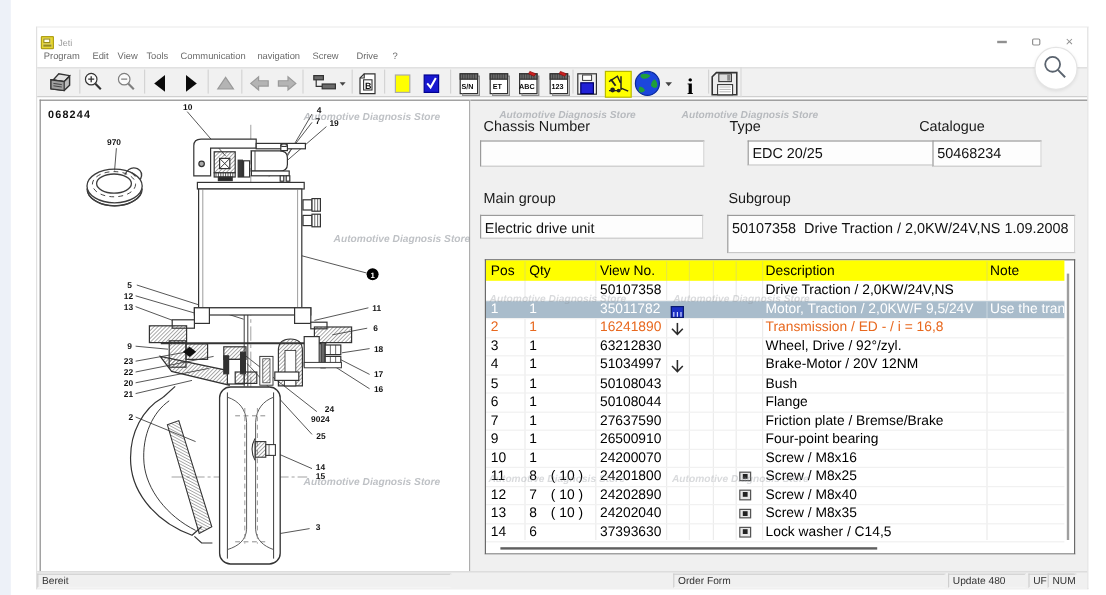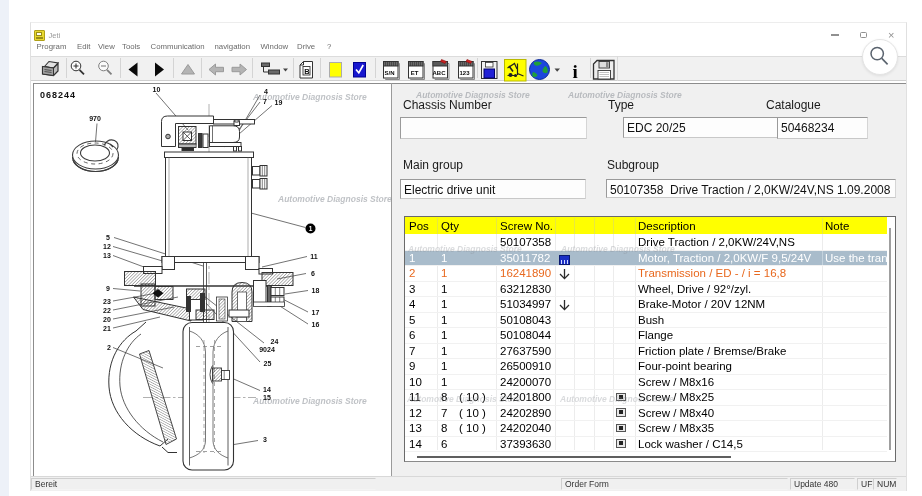--- a/index.html
+++ b/index.html
@@ -24,21 +24,21 @@
 <div class="abs" style="left:860px;top:31.5px;width:7px;height:6.8px;border:1.3px solid #909090;border-radius:1.5px"></div>
 <div class="abs" style="left:888px;top:28.5px;font-size:11px;color:#909090">×</div>
 
 <div class="abs" style="left:36px;top:42px;width:360px;height:9px;font-size:7.8px;color:#6a6a6a">
 <span class="abs" style="left:0.5px">Program</span>
     <span class="abs" style="left:41px">Edit</span>
     <span class="abs" style="left:62px">View</span>
     <span class="abs" style="left:86px">Tools</span>
     <span class="abs" style="left:114.5px">Communication</span>
     <span class="abs" style="left:178.5px">navigation</span>
-    <span class="abs" style="left:224.5px">Window</span>
+    <span class="abs" style="left:224.5px">Screw</span>
     <span class="abs" style="left:261px">Drive</span>
     <span class="abs" style="left:291px">?</span>
 </div>
 
 <div class="abs" style="left:31px;top:56px;width:875px;height:25px;background:#f1f1f1;border-top:1px solid #dcdcdc;border-bottom:1px solid #cfcfcf"></div>
 <div class="abs" style="left:617px;top:56px;width:1px;height:25px;background:#dadada"></div>
 <div class="sep" style="left:65.5px"></div>
 <div class="sep" style="left:120px"></div>
 <div class="sep" style="left:172.5px"></div>
 <div class="sep" style="left:200.5px"></div>
@@ -154,21 +154,21 @@
 <div class="lbl" style="left:403px;top:97.5px">Chassis Number</div>
 <div class="lbl" style="left:608px;top:97.5px">Type</div>
 <div class="lbl" style="left:766px;top:97.5px">Catalogue</div>
 <div class="lbl" style="left:403px;top:157.5px">Main group</div>
 <div class="lbl" style="left:607px;top:157.5px">Subgroup</div>
 
 <div class="inp" style="left:400px;top:116.5px;width:187px;height:22px"></div>
 <div class="inp" style="left:623px;top:116.5px;width:173px;height:21.5px">EDC 20/25</div>
 <div class="inp" style="left:777px;top:116.5px;width:91px;height:22px">50468234</div>
 <div class="inp" style="left:400px;top:179px;width:186px;height:20px">Electric drive unit</div>
-<div class="inp" style="left:606px;top:179px;width:290px;height:19px">50107358&nbsp;&nbsp;Drive Traction / 2,0KW/24V,NS 1.09.2008</div>
+<div class="inp" style="left:606px;top:179px;width:290px;height:32px">50107358&nbsp;&nbsp;Drive Traction / 2,0KW/24V,NS 1.09.2008</div>
 
 <div class="abs" style="left:404px;top:216px;width:492px;height:246px;background:#fff;border:1px solid #6a6a6a;border-bottom-color:#8a8a8a"></div>
 <div class="abs" style="left:405px;top:217px;width:482px;height:16.5px;background:#ffff00"></div>
 <div class="abs" style="left:437px;top:218px;width:1px;height:15.5px;background:#e8e840"></div>
 <div class="abs" style="left:437px;top:234px;width:1px;height:216px;background:#ececec"></div>
 <div class="abs" style="left:496px;top:218px;width:1px;height:15.5px;background:#e8e840"></div>
 <div class="abs" style="left:496px;top:234px;width:1px;height:216px;background:#ececec"></div>
 <div class="abs" style="left:555px;top:218px;width:1px;height:15.5px;background:#e8e840"></div>
 <div class="abs" style="left:555px;top:234px;width:1px;height:216px;background:#ececec"></div>
 <div class="abs" style="left:574px;top:218px;width:1px;height:15.5px;background:#e8e840"></div>
@@ -176,21 +176,21 @@
 <div class="abs" style="left:593.5px;top:218px;width:1px;height:15.5px;background:#e8e840"></div>
 <div class="abs" style="left:593.5px;top:234px;width:1px;height:216px;background:#ececec"></div>
 <div class="abs" style="left:613px;top:218px;width:1px;height:15.5px;background:#e8e840"></div>
 <div class="abs" style="left:613px;top:234px;width:1px;height:216px;background:#ececec"></div>
 <div class="abs" style="left:635px;top:218px;width:1px;height:15.5px;background:#e8e840"></div>
 <div class="abs" style="left:635px;top:234px;width:1px;height:216px;background:#ececec"></div>
 <div class="abs" style="left:822px;top:218px;width:1px;height:15.5px;background:#e8e840"></div>
 <div class="abs" style="left:822px;top:234px;width:1px;height:216px;background:#ececec"></div>
 <div class="cell" style="left:409px;top:220px">Pos</div>
 <div class="cell" style="left:441px;top:220px">Qty</div>
-<div class="cell" style="left:500px;top:220px">Screw No.</div>
+<div class="cell" style="left:500px;top:220px">View No.</div>
 <div class="cell" style="left:638px;top:220px">Description</div>
 <div class="cell" style="left:825px;top:220px">Note</div>
 <div class="cell" style="left:500px;top:236.3px;color:#000">50107358</div>
 <div class="cell" style="left:638px;top:236.3px;color:#000">Drive Traction / 2,0KW/24V,NS</div>
 <div class="abs" style="left:405px;top:249.5px;width:482px;height:1px;background:#f1f1f1"></div>
 <div class="abs" style="left:405px;top:251.0px;width:482px;height:14.3px;background:#a9bccb"></div>
 <div class="abs" style="left:822px;top:251.0px;width:1px;height:14.3px;background:#c3d2dd"></div>
 <div class="cell" style="left:409px;top:251.8px;color:#fff">1</div>
 <div class="cell" style="left:441px;top:251.8px;color:#fff">1</div>
 <div class="cell" style="left:500px;top:251.8px;color:#fff">35011782</div>

